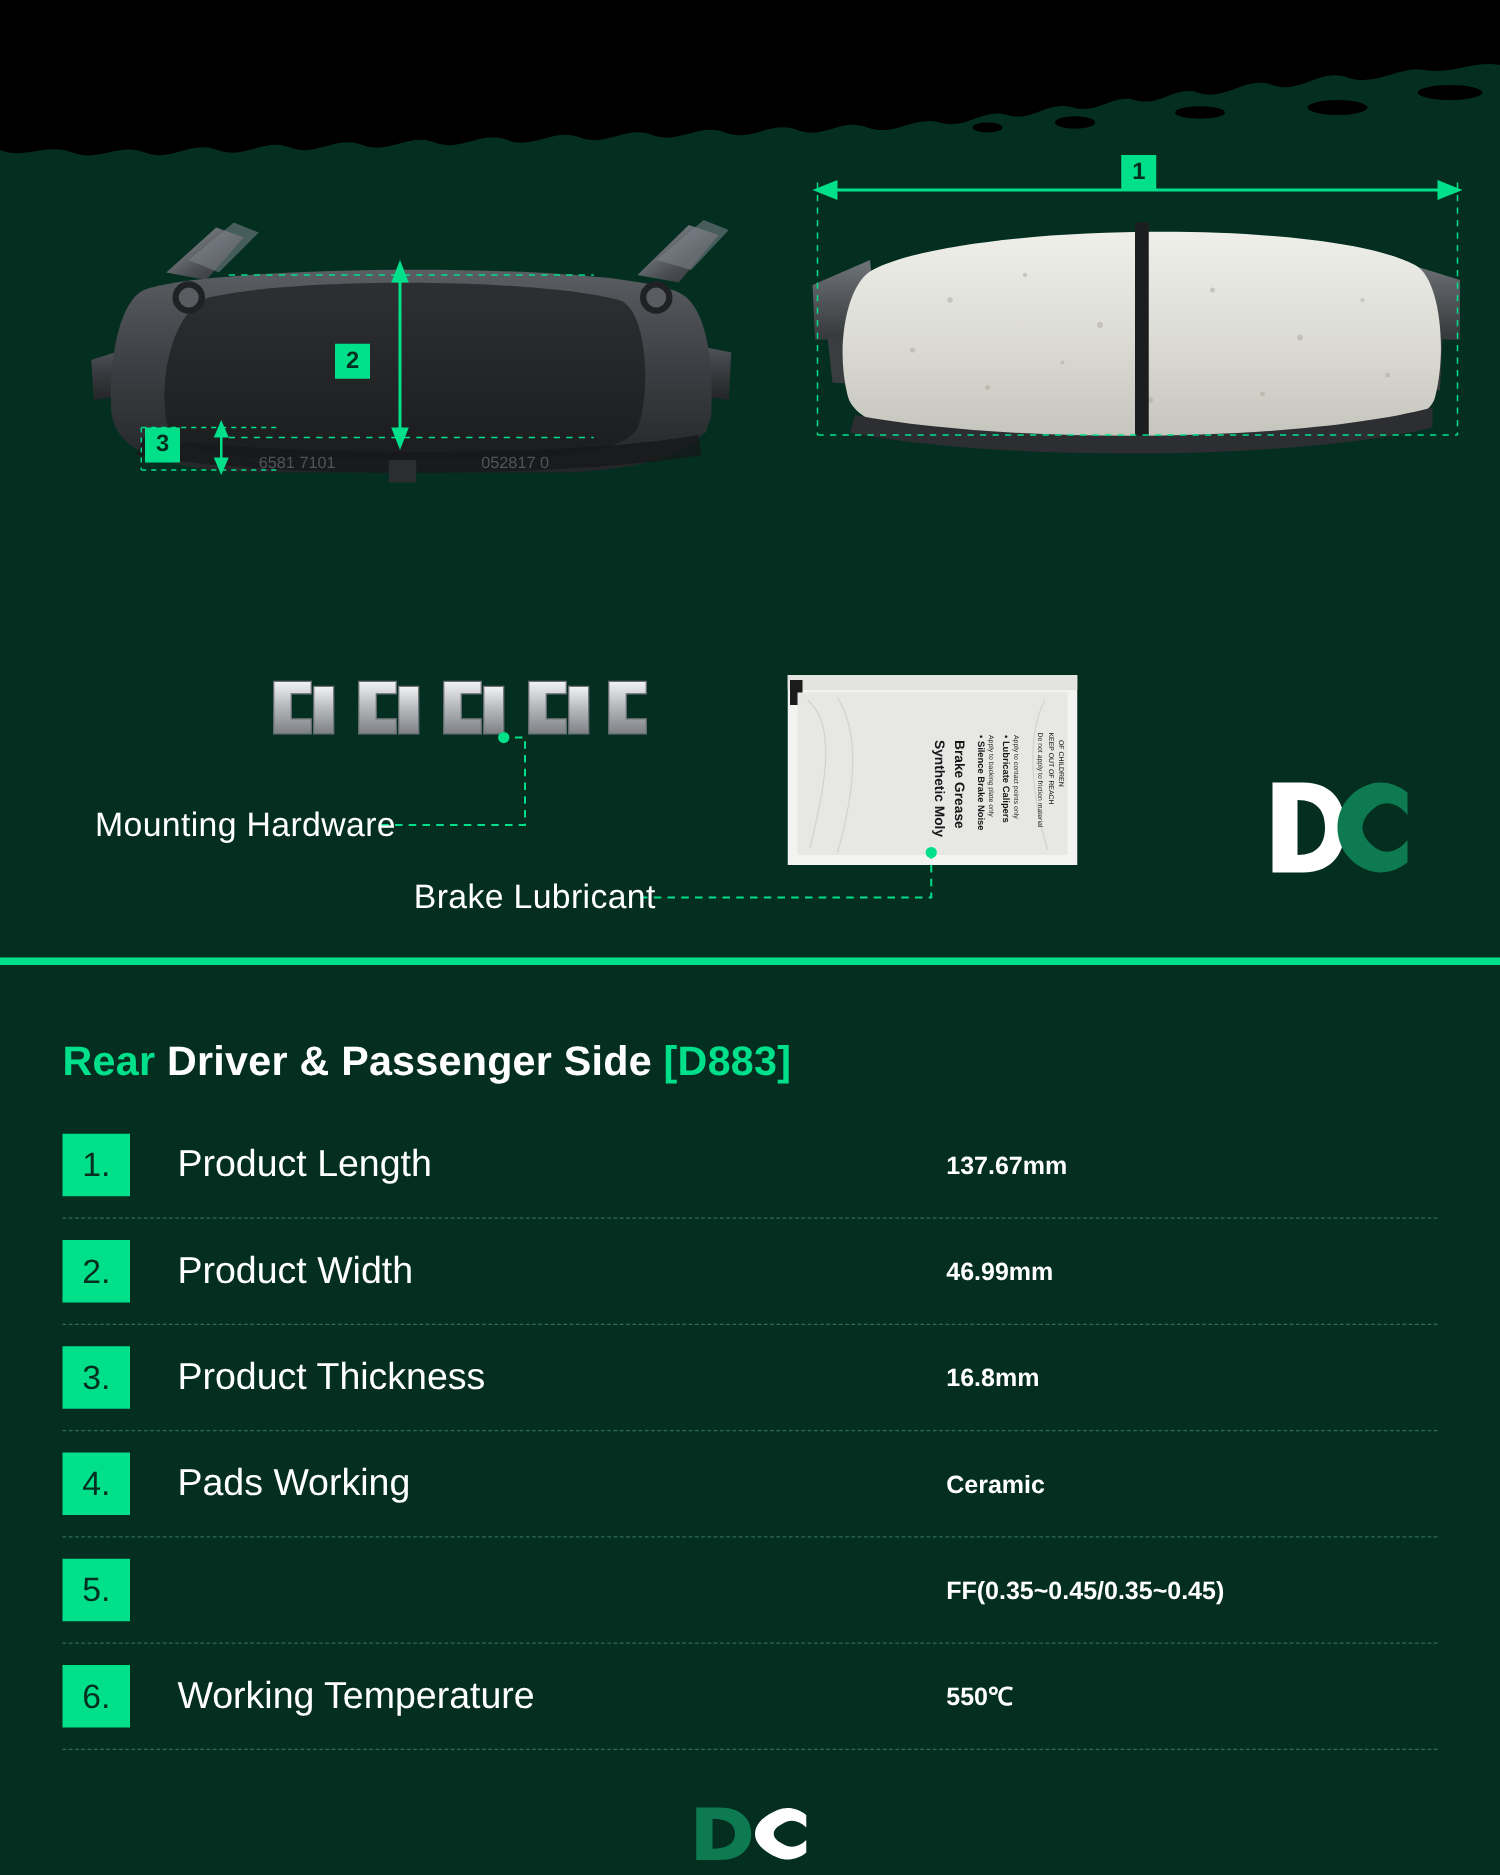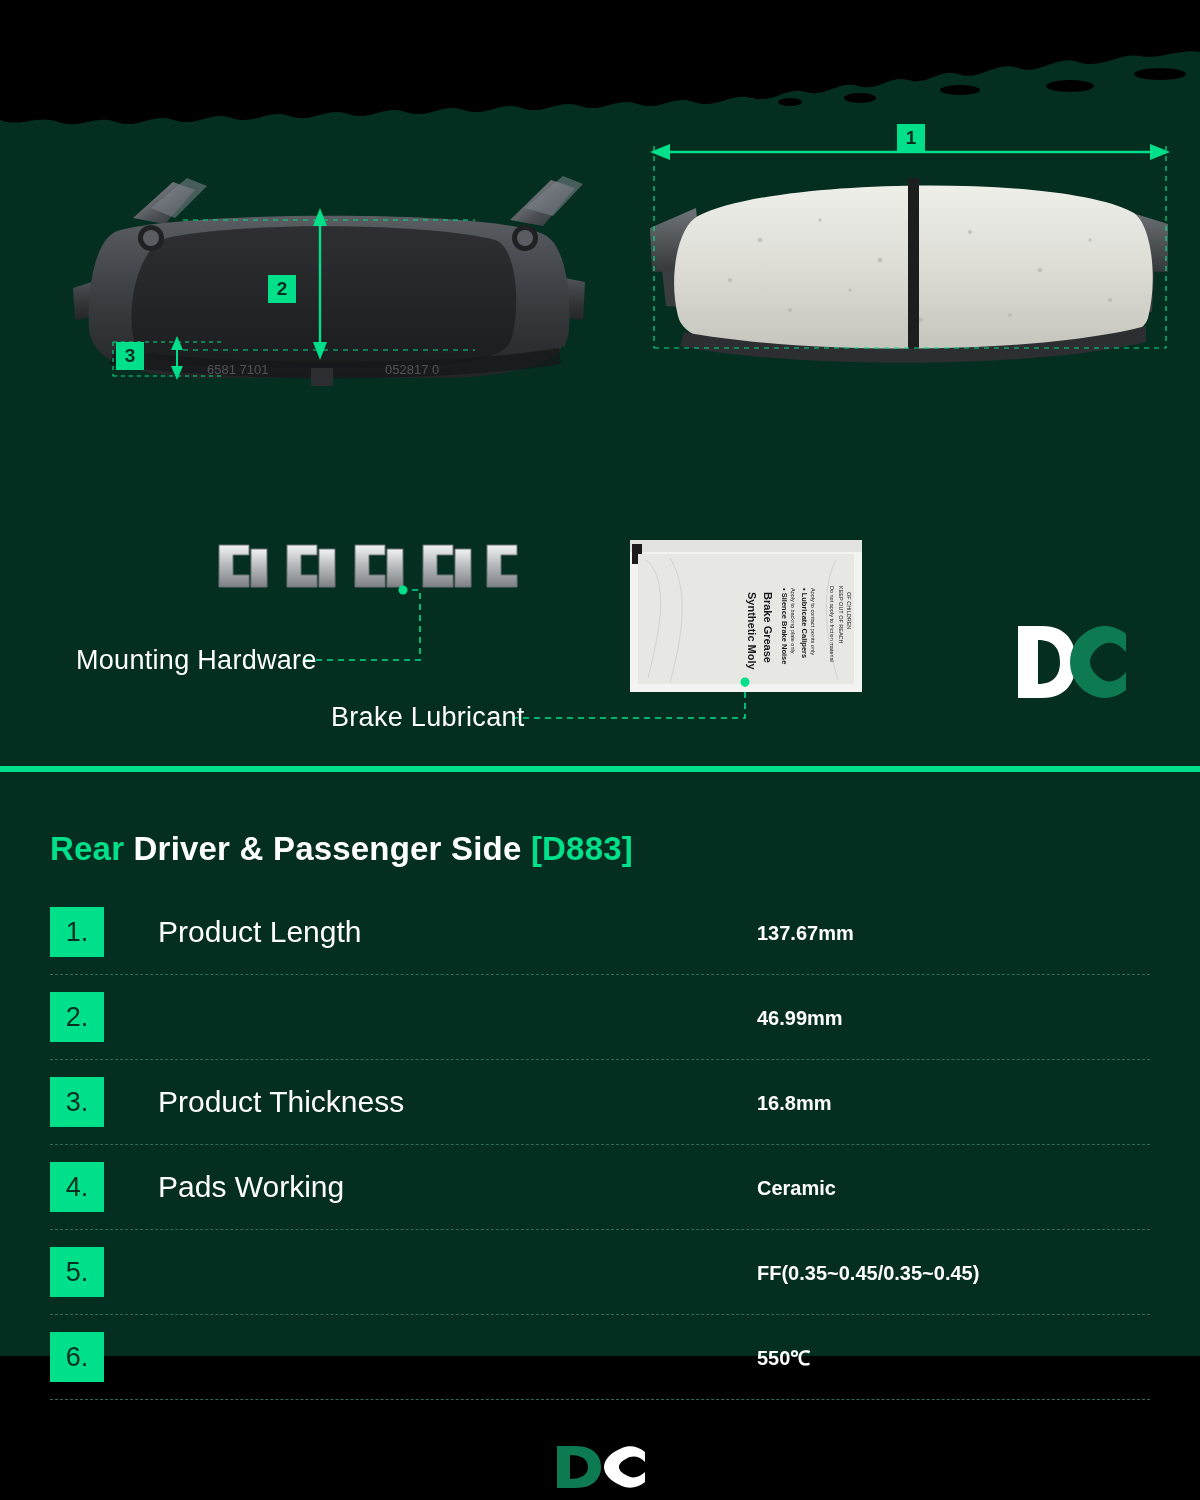--- a/index.html
+++ b/index.html
@@ -101,21 +101,21 @@
     width: 120px;
     height: 84px;
   }
 
   
   .spec-panel {
     position: absolute;
     left: 0;
     top: 772px;
     width: 1200px;
-    height: 584px;
+    height: 728px;
     background: #042e20;
   }
 
   .spec-title {
     position: absolute;
     left: 50px;
     top: 58px;
     font-size: 33px;
     font-weight: bold;
     letter-spacing: 0.2px;
@@ -152,21 +152,20 @@
     justify-content: center;
   }
   .spec-name {
     position: absolute;
     left: 92px;
     top: 18px;
     font-size: 30px;
     color: #ffffff;
     line-height: 48px;
     white-space: nowrap;
-    margin-left: 16px;
   }
   .spec-value {
     position: absolute;
     left: 707px;
     top: 22px;
     font-size: 20px;
     font-weight: bold;
     color: #ffffff;
     line-height: 42px;
     white-space: nowrap;
@@ -423,20 +422,21 @@
   <div class="spec-list">
 
     <div class="spec-row">
       <div class="spec-num">1.</div>
       <div class="spec-name">Product Length</div>
       <div class="spec-value">137.67mm</div>
     </div>
 
     <div class="spec-row">
       <div class="spec-num">2.</div>
+      <div class="spec-name">Product Width</div>
       <div class="spec-value">46.99mm</div>
     </div>
 
     <div class="spec-row">
       <div class="spec-num">3.</div>
       <div class="spec-name">Product Thickness</div>
       <div class="spec-value">16.8mm</div>
     </div>
 
     <div class="spec-row">
@@ -445,20 +445,21 @@
       <div class="spec-value">Ceramic</div>
     </div>
 
     <div class="spec-row">
       <div class="spec-num">5.</div>
       <div class="spec-value">FF(0.35~0.45/0.35~0.45)</div>
     </div>
 
     <div class="spec-row">
       <div class="spec-num">6.</div>
+      <div class="spec-name">Working Temperature</div>
       <div class="spec-value">550℃</div>
     </div>
 
   </div>
 </div>
 
 <svg class="brand-bottom" viewBox="0 0 96 48">
   <path d="M4,3 L22,3 C42,3 48,14 48,24 C48,34 42,45 22,45 L4,45 Z M17,12 L17,36 C28,36 35,32 35,24 C35,16 28,12 17,12 Z" fill="#0d7a52"></path>
   <path d="M92,9 C85,3 76,2 69,5 C57,10 51,17 51,24 C51,31 57,38 69,43 C76,46 85,45 92,39 L92,29 C86,35 79,36 73,32 C67,29 66,26 66,24 C66,22 67,19 73,16 C79,12 86,13 92,19 Z" fill="#ffffff"></path>
 </svg>

